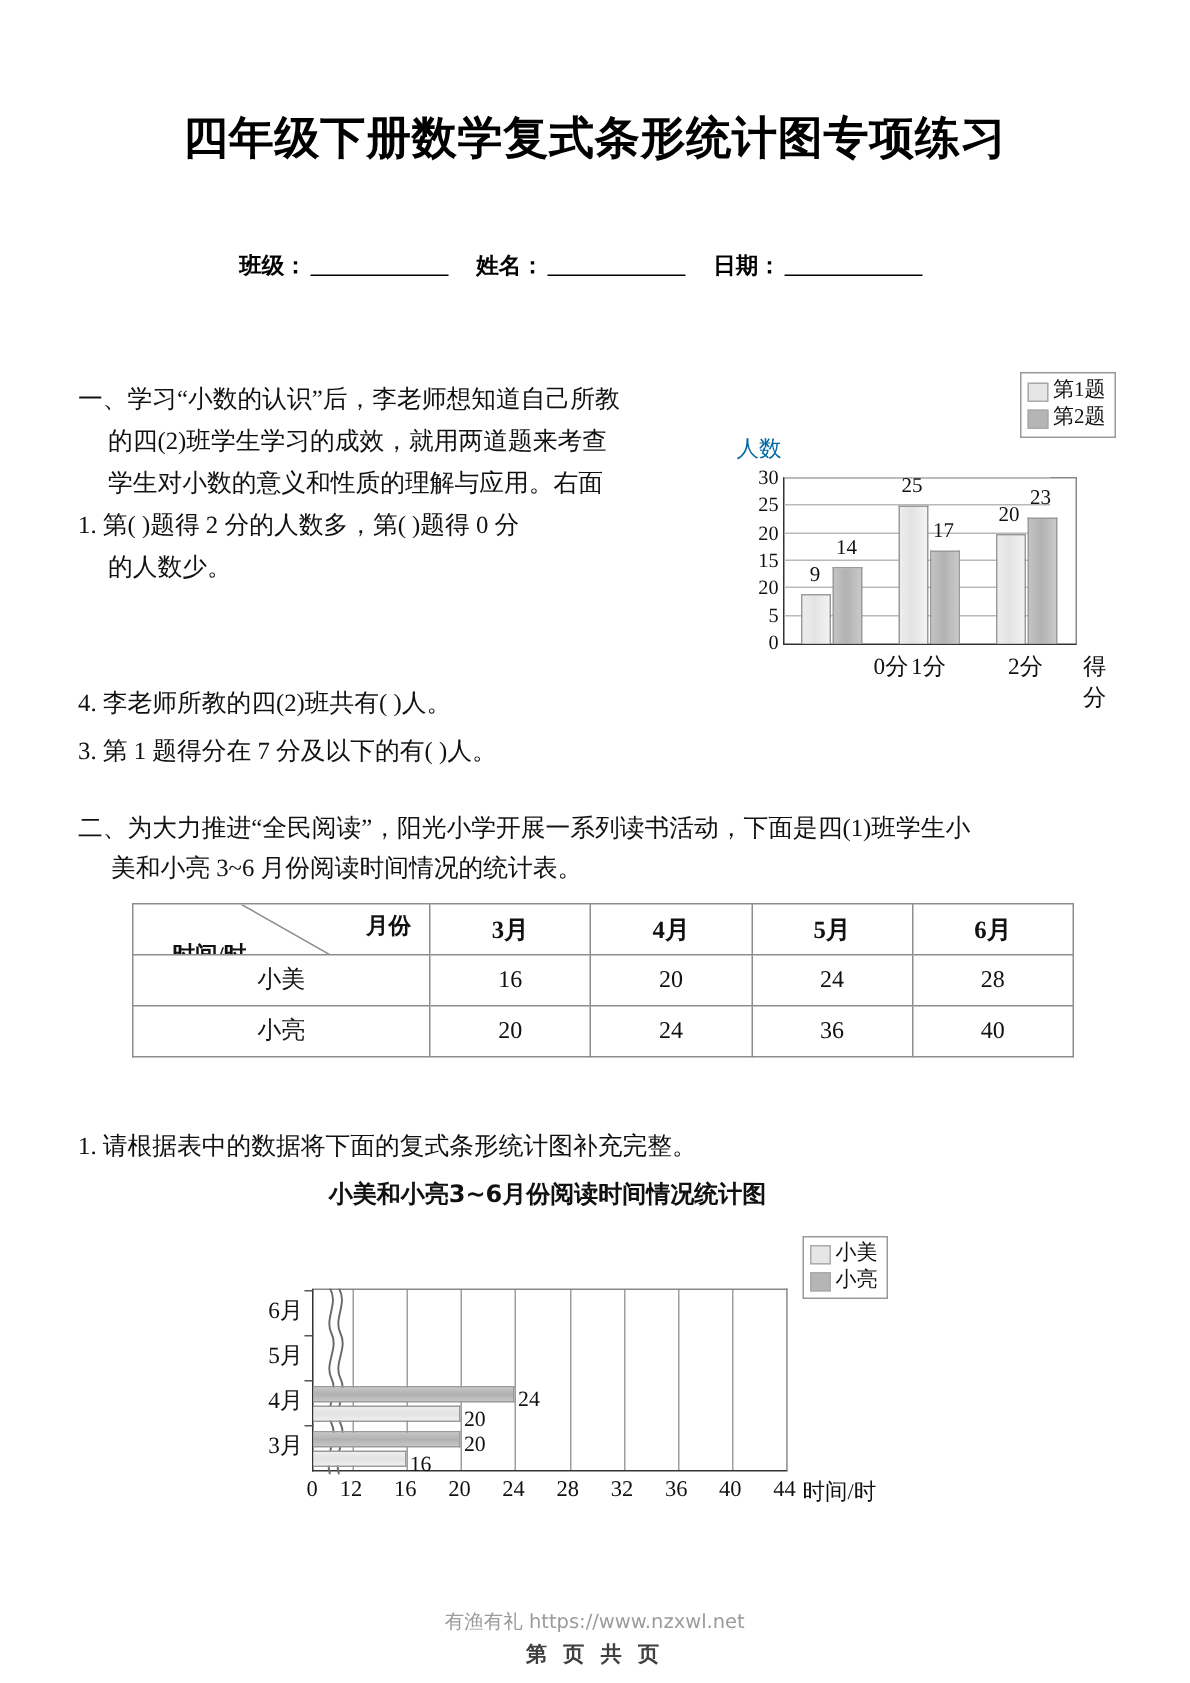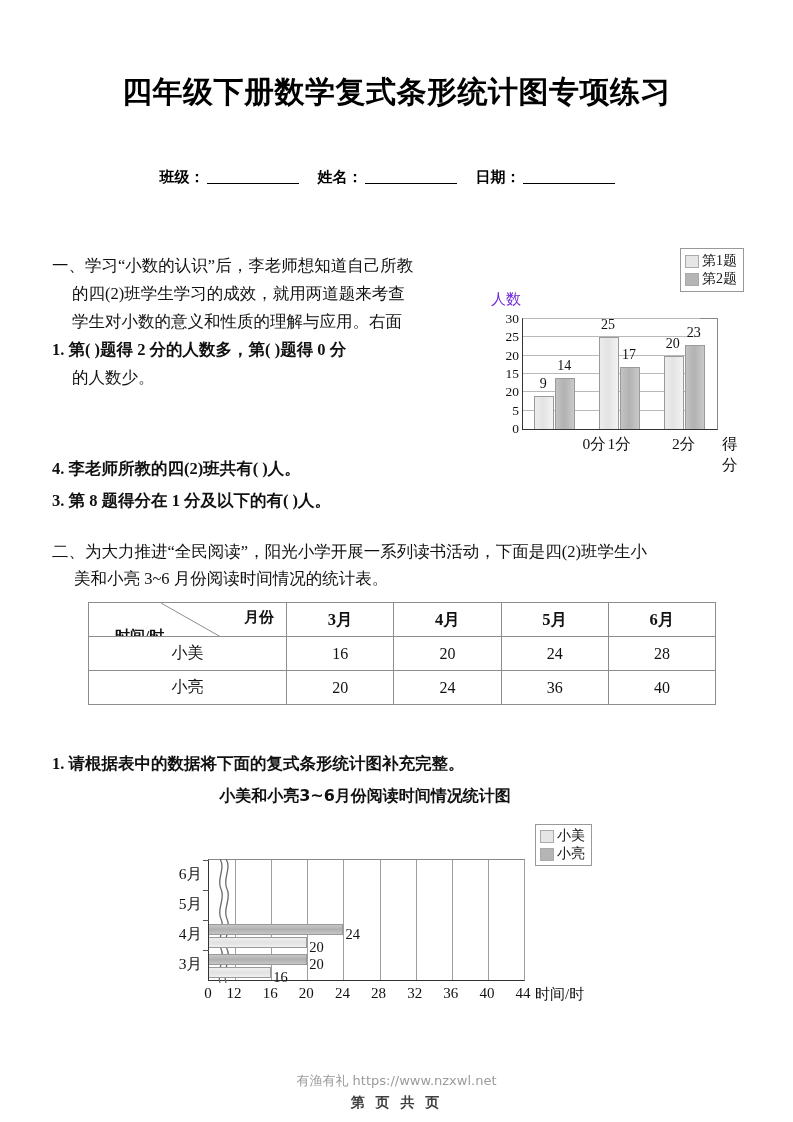--- a/index.html
+++ b/index.html
@@ -34,41 +34,41 @@
   }
   .idline .seg { margin-right: 14px; }
 
   
   .qtext {
     position: absolute;
     font-size: 16.5px;
     line-height: 27px;
     color: #111;
   }
-  .qnum-bold { font-weight: 700; }
+  .qnum-bold { font-weight: 400; }
 
   
   #sec1-body { left: 52px; top: 252px; width: 430px; }
   #sec1-body p { margin: 0 0 1px 0; }
   #sec1-body .hang { padding-left: 20px; text-indent: -20px; }
 
   #q1-2 { left: 52px; top: 455px; width: 600px; }
   #q1-3 { left: 52px; top: 487px; width: 600px; }
 
   #sec2-body { left: 52px; top: 538px; width: 700px; }
 
   #q2-1 { left: 52px; top: 750px; width: 640px; }
   #q2-2 { left: 52px; top: 1022px; width: 700px; }
   #q2-2 .hang { padding-left: 22px; text-indent: -22px; }
 
   
   #chart1 { position: absolute; left: 484px; top: 248px; width: 262px; height: 212px; }
   #chart1 .ylabel {
     position: absolute; left: 7px; top: 42px;
-    font-size: 15px; color: #6d28d9;
+    font-size: 15px; color: #0369a1;
   }
   #chart1 .legend {
     position: absolute; right: 2px; top: 0px;
     border: 1.2px solid #999; background: #fff;
     padding: 3px 6px 3px 4px;
   }
   #chart1 .legend .row, #chart2 .legend .row {
     display: flex; align-items: center; font-size: 14px; line-height: 18px; color: #111;
   }
   .swatch { display: inline-block; width: 14px; height: 13px; margin-right: 3px; border: 1px solid #aaa; }
@@ -193,21 +193,21 @@
 
   <div class="qtext" id="sec1-body">
     <p>一、学习“小数的认识”后，李老师想知道自己所教</p>
     <p style="padding-left:20px">的四(2)班学生学习的成效，就用两道题来考查</p>
     <p style="padding-left:20px">学生对小数的意义和性质的理解与应用。右面</p>
     <p class="hang qnum-bold">1. 第(          )题得 2 分的人数多，第(          )题得 0 分</p>
     <p style="padding-left:20px">的人数少。</p>
   </div>
 
   <div class="qtext qnum-bold" id="q1-2">4. 李老师所教的四(2)班共有(          )人。</div>
-  <div class="qtext qnum-bold" id="q1-3">3. 第 8 题得分在 1 分及以下的有(          )人。</div>
+  <div class="qtext qnum-bold" id="q1-3">3. 第 1 题得分在 7 分及以下的有(          )人。</div>
 
   <div id="chart1">
     <div class="ylabel">人数</div>
 
     <div class="legend">
       <div class="row">
         <span class="swatch sw-light"></span>
         <span>第1题</span>
       </div>
       <div class="row">
@@ -251,21 +251,21 @@
       <div class="c1-xlab" style="left: 70px; margin-left: 40px;">0分</div>
       <div class="c1-val" style="left: 124px; top: 69.3333px;">25</div>
       <div class="c1-val" style="left: 145px; top: 98.6667px;">17</div>
       <div class="c1-xlab" style="left: 135px;">1分</div>
       <div class="c1-val" style="left: 188.667px; top: 87.6667px;">20</div>
       <div class="c1-val" style="left: 209.667px; top: 76.6667px;">23</div>
       <div class="c1-xlab" style="left: 199.667px;">2分</div>
     </div>
 
   <div class="qtext" id="sec2-body">
-    <p>二、为大力推进“全民阅读”，阳光小学开展一系列读书活动，下面是四(2)班学生小</p>
+    <p>二、为大力推进“全民阅读”，阳光小学开展一系列读书活动，下面是四(1)班学生小</p>
     <p style="padding-left:22px">美和小亮 3~6 月份阅读时间情况的统计表。</p>
   </div>
 
   <div id="table-wrap">
     <table class="data">
       <thead>
         <tr>
           <td class="corner">
             <svg width="198" height="72" aria-hidden="true">
               <line x1="72" y1="0" x2="197" y2="71" stroke="#8d8d8d" stroke-width="1"></line>

